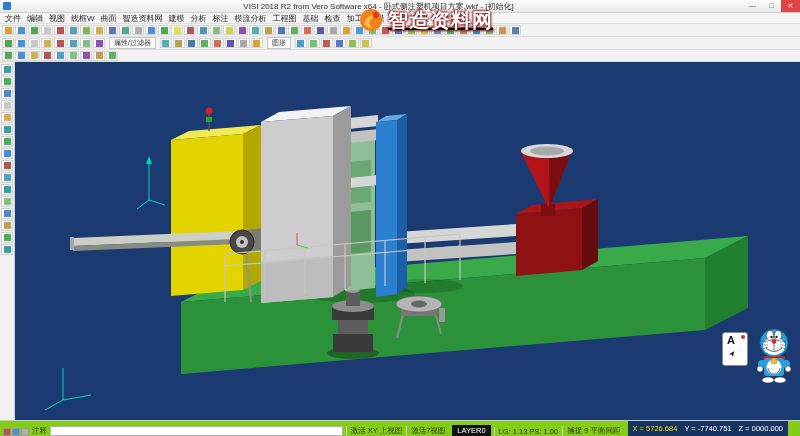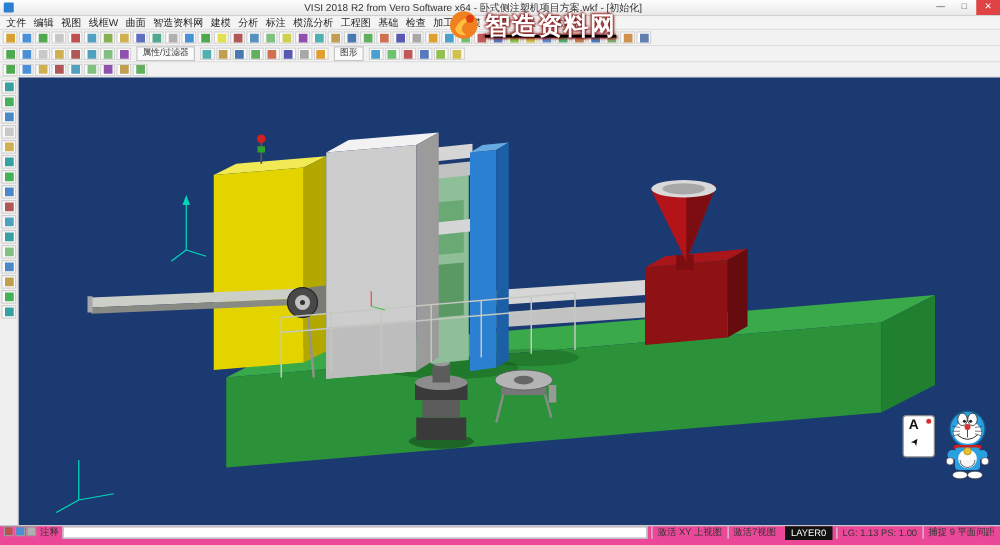--- a/index.html
+++ b/index.html
@@ -50,22 +50,22 @@
   .sticker-dot{position:absolute;right:2px;top:2px;width:4px;height:4px;border-radius:50%;background:#d43030;}
   .doraemon{position:absolute;right:4px;top:266px;}
 
   
   .watermark{position:absolute;left:358px;top:5px;height:30px;display:flex;align-items:center;
     gap:4px;z-index:99;pointer-events:none;text-decoration:underline;}
   .wm-text{font-size:20px;font-weight:bold;color:#ffffff;letter-spacing:1px;
     text-shadow:0 0 1px #8a1818,1px 1px 2px #8a1818,-1px -1px 2px #8a1818;}
 
   
-  .statusbar{height:15px;display:flex;align-items:flex-start;background:#ec4899;
-    border-top:1px solid #c5c8cc;font-size:7.5px;color:#333;padding:0 0 0 3px;gap:3px;flex:0 0 auto;}
+  .statusbar{height:15px;display:flex;align-items:flex-end;background:#84cc16;
+    border-top:1px solid #c5c8cc;font-size:7.5px;color:#333;padding:0 12px 0 3px;gap:3px;flex:0 0 auto;}
   .mini-icon{width:8px;height:8px;border:1px solid #9a9a9a;display:flex;align-items:center;justify-content:center;box-sizing:border-box;}
   .mini-icon .glyph{width:6px;height:6px;}
   .note-label{white-space:nowrap;}
   .note-input{flex:1;height:10px;background:#fff;border:1px solid #aeb2b8;min-width:60px;
     font-size:7px;padding:0 2px;box-sizing:border-box;}
   .segments{display:flex;align-items:center;}
   .seg{white-space:nowrap;padding:0 4px;border-left:1px solid #d0d0d0;}
   .layer-badge{background:#111;color:#fff;padding:0 5px;height:11px;line-height:11px;white-space:nowrap;}
   .coords{background:#16335f;color:#fff;height:15px;display:flex;align-items:center;
     padding:0 5px;gap:7px;white-space:nowrap;}
@@ -564,20 +564,25 @@
     <input class="note-input" value="" style="">
     <span class="segments">
         <span class="seg">激活 XY 上视图</span>
         <span class="seg">激活7视图</span>
       </span>
     <span class="layer-badge">LAYER0</span>
     <span class="segments">
         <span class="seg">LG: 1.13 PS: 1.00</span>
         <span class="seg">捕捉 9 平面间距</span>
       </span>
+    <span class="coords">
+      <span class="x">X = 5726.684</span>
+      <span>Y = -7740.751</span>
+      <span>Z = 0000.000</span>
+    </span>
   </div>
 
   <div class="watermark">
     <svg class="wm-logo" width="26" height="26" viewBox="0 0 26 26">
       <circle cx="13" cy="13" r="11" fill="#f08020"></circle>
       <path d="M6,16 Q13,3 22,10 Q15,8 12,14 Q10,18 15,21 Q8,22 6,16 Z" fill="#ffc040"></path>
       <circle cx="18" cy="8" r="3.2" fill="#e04010"></circle>
     </svg>
     <span class="wm-text">智造资料网</span>
   </div>

